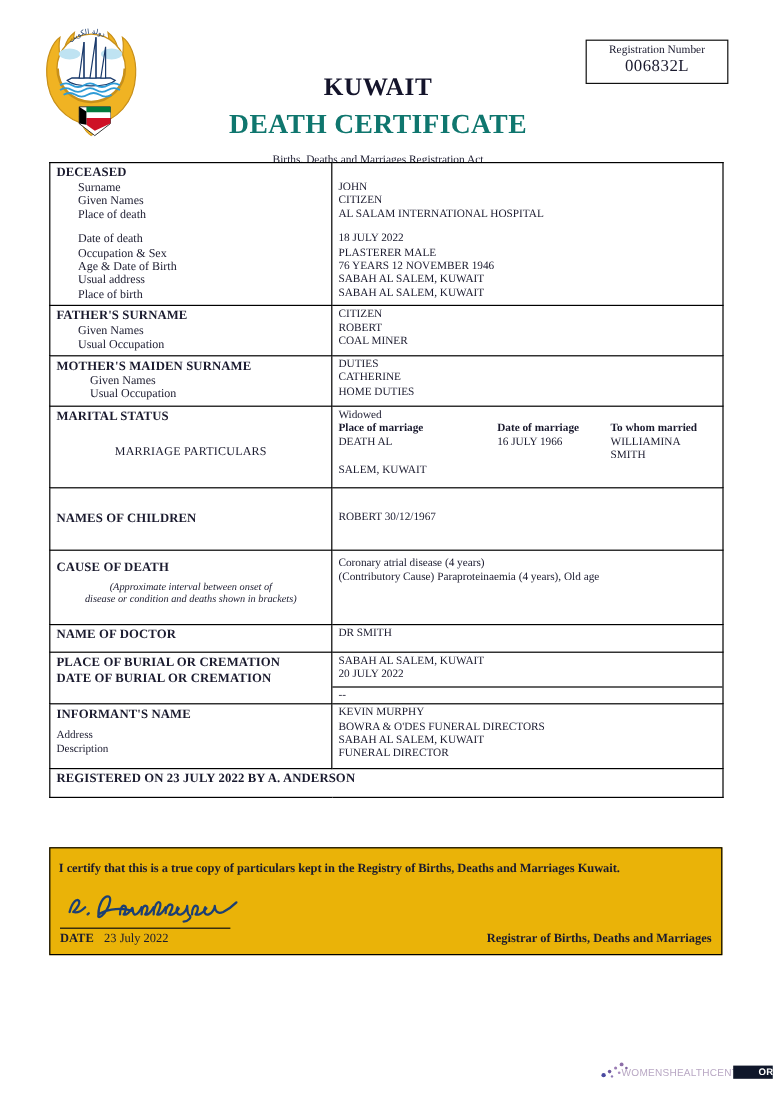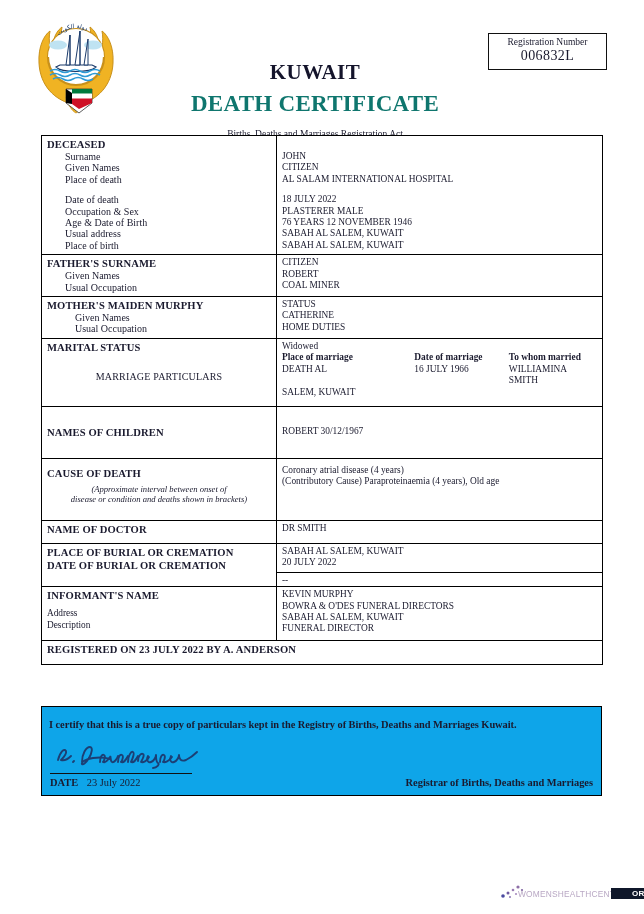--- a/index.html
+++ b/index.html
@@ -147,21 +147,21 @@
   }
 
   
   .certify-box {
     position: absolute;
     left: 41px; top: 706px;
     width: 561px;
     height: 90px;
     border: 1.2px solid #000;
     box-sizing: border-box;
-    background: #0ea5e9;
+    background: #eab308;
   }
   .certify-text {
     position: absolute;
     left: 7px; top: 12px;
     font-weight: bold;
     font-size: 10.4px;
     letter-spacing: -0.05px;
   }
   .signature {
     position: absolute;
@@ -314,26 +314,26 @@
     </td>
     <td>
       <div class="val">CITIZEN</div>
       <div class="val">ROBERT</div>
       <div class="val">COAL MINER</div>
     </td>
   </tr>
 
   <tr>
     <td>
-      <div class="sec-title">MOTHER'S MAIDEN MURPHY</div>
+      <div class="sec-title">MOTHER'S MAIDEN SURNAME</div>
       <div class="sub-label indent2">Given Names</div>
       <div class="sub-label indent2">Usual Occupation</div>
     </td>
     <td>
-      <div class="val">STATUS</div>
+      <div class="val">DUTIES</div>
       <div class="val">CATHERINE</div>
       <div class="val">HOME DUTIES</div>
     </td>
   </tr>
 
   <tr>
     <td style="height:62px">
       <div class="sec-title">MARITAL STATUS</div>
       <div class="centered-label" style="margin-top:17px">MARRIAGE PARTICULARS</div>
     </td>

